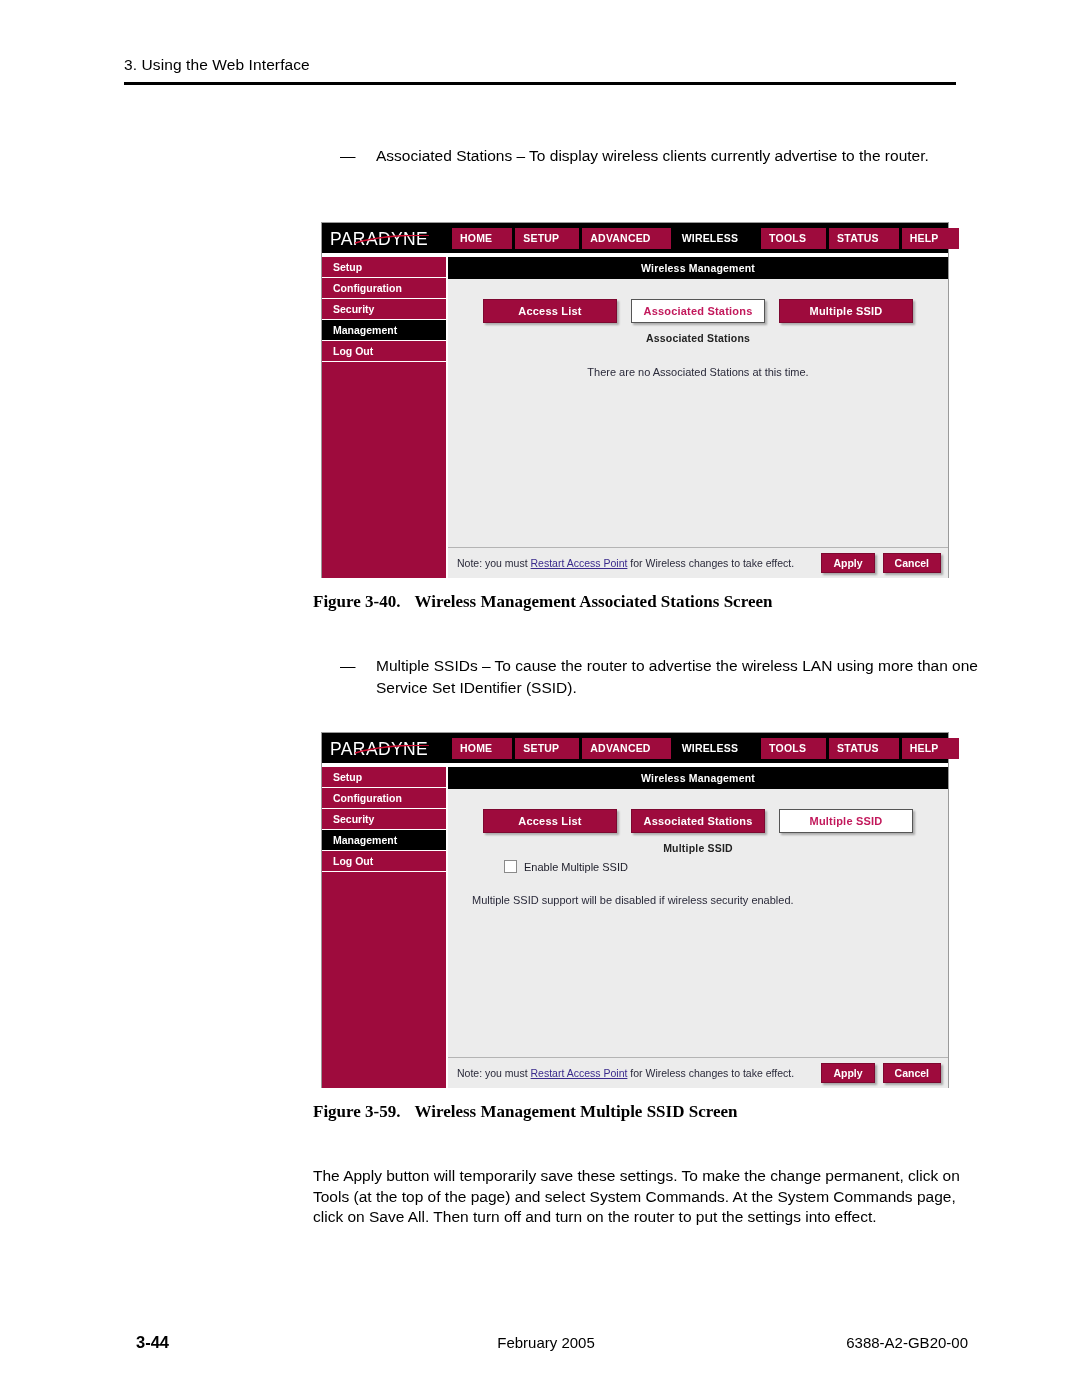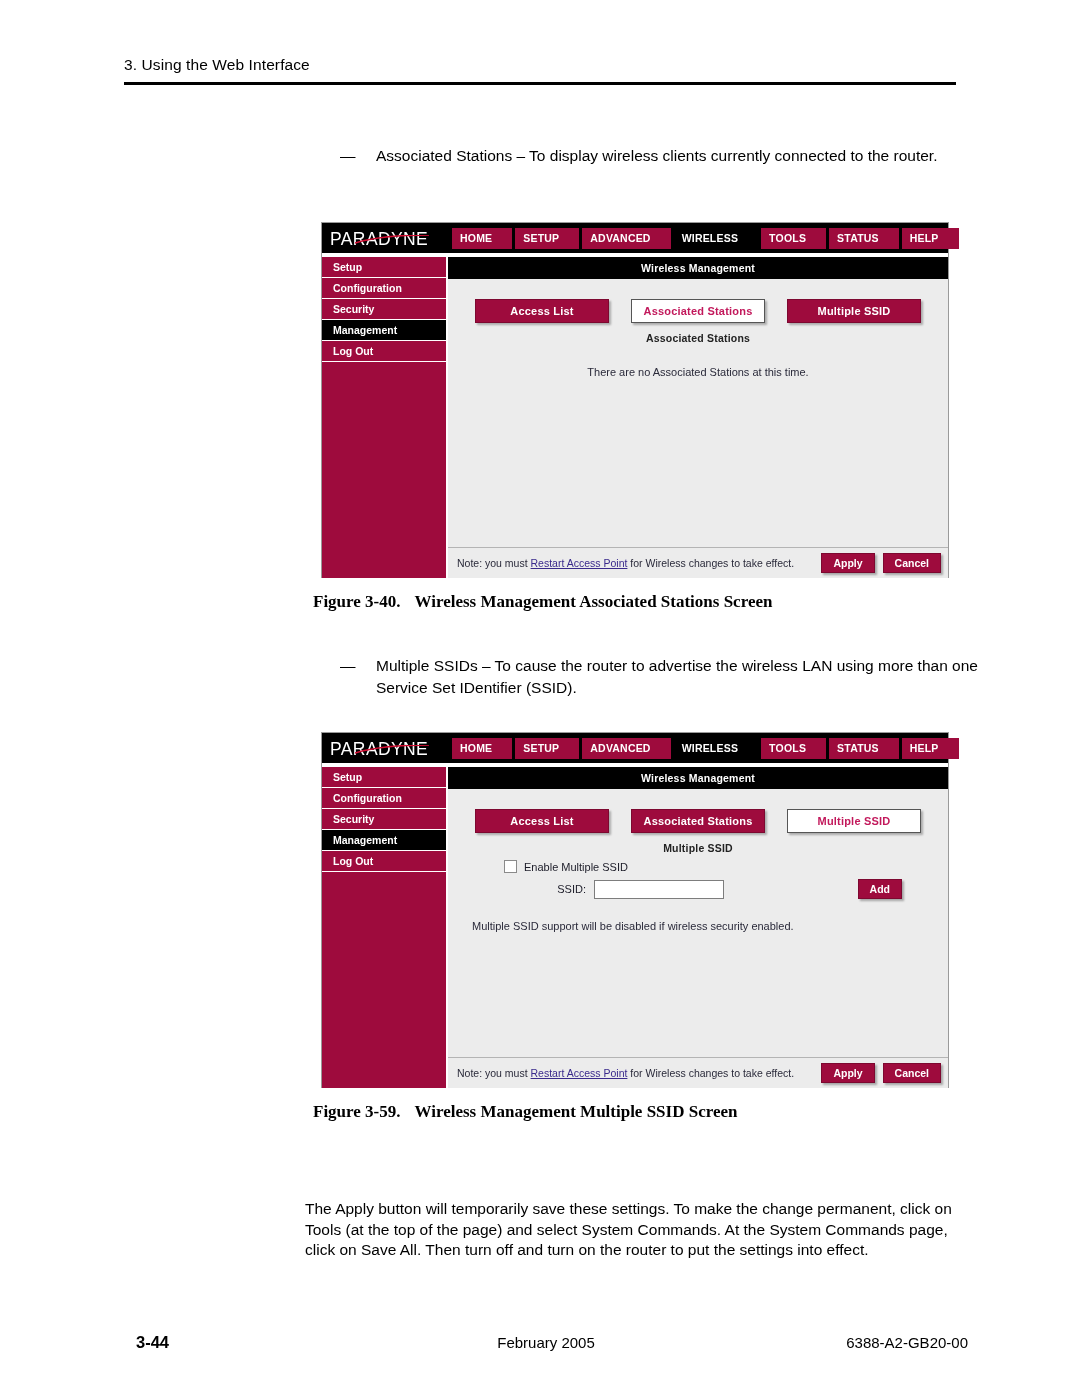--- a/index.html
+++ b/index.html
@@ -71,25 +71,24 @@
   .bullet-dash {
     width: 36px;
     flex: none;
   }
   .bullet-text {
     flex: 1;
   }
 
   .para-block {
     position: absolute;
-    left: 305px;
+    left: 313px;
     width: 660px;
     font-size: 15.5px;
     line-height: 20.5px;
-    margin-top: 33px;
   }
 
   .figure-caption {
     position: absolute;
     left: 313px;
     font-family: "Liberation Serif", serif;
     font-weight: bold;
     font-size: 17px;
   }
   .figure-caption .cap-num { margin-right: 14px; margin-top: 28px; }
@@ -195,21 +194,21 @@
     letter-spacing: 0.2px;
   }
   .ui-content {
     flex: 1;
     background: #ececec;
     position: relative;
   }
   .ui-tabs {
     display: flex;
     justify-content: center;
-    gap: 22px;
+    gap: 14px;
     padding-top: 20px;
   }
   .ui-tab {
     background: #9e0b3d;
     color: #ffffff;
     font-weight: bold;
     font-size: 11px;
     text-align: center;
     width: 132px;
     padding: 5px 0 5px 0;
@@ -314,21 +313,21 @@
 </head>
 <body>
 
 <div class="page-header">
   <div class="page-header-text">3. Using the Web Interface</div>
 </div>
 <div class="header-rule"></div>
 
 <div class="bullet-block" style="left:340px; top:145px;">
   <div class="bullet-dash">—</div>
-  <div class="bullet-text">Associated Stations – To display wireless clients currently connected to the router.</div>
+  <div class="bullet-text">Associated Stations – To display wireless clients currently advertise to the router.</div>
 </div>
 
 <div class="ui-frame" style="left:321px; top:222px; height:356px;">
 
   <div class="ui-topbar">
     <div class="ui-logo">
       <div class="ui-logo-text">PARADYNE</div>
       <div class="ui-logo-swoosh">
         <svg width="74" height="9" viewBox="0 0 74 9">
             <path d="M0 8 C20 2, 50 0, 74 0" stroke="#d40f33" stroke-width="1.6" fill="none"></path>
@@ -427,27 +426,20 @@
           <div class="ui-tab">Associated Stations</div>
           <div class="ui-tab active">Multiple SSID</div>
         </div>
         <div class="ui-subtitle">Multiple SSID</div>
 
         <div class="ssid-form">
           <div class="ssid-row">
             <div class="ssid-checkbox"></div>
             <div class="ssid-chk-label">Enable Multiple SSID</div>
           </div>
-          <div class="ssid-row">
-            <div class="ssid-label">SSID:</div>
-            <input class="ssid-input" type="text" value="" style="">
-            <div class="ssid-add-wrap">
-              <div class="ui-btn">Add</div>
-            </div>
-          </div>
           <div class="ssid-hint">Multiple SSID support will be disabled if wireless security enabled.</div>
         </div>
       </div>
       <div class="ui-note-bar">
         <div class="ui-note-text"><span>Note: you must </span><span class="ui-note-link">Restart Access Point</span><span> for Wireless changes to take effect.</span></div>
         <div class="ui-btn">Apply</div>
         <div class="ui-btn">Cancel</div>
       </div>
     </div>
   </div>

